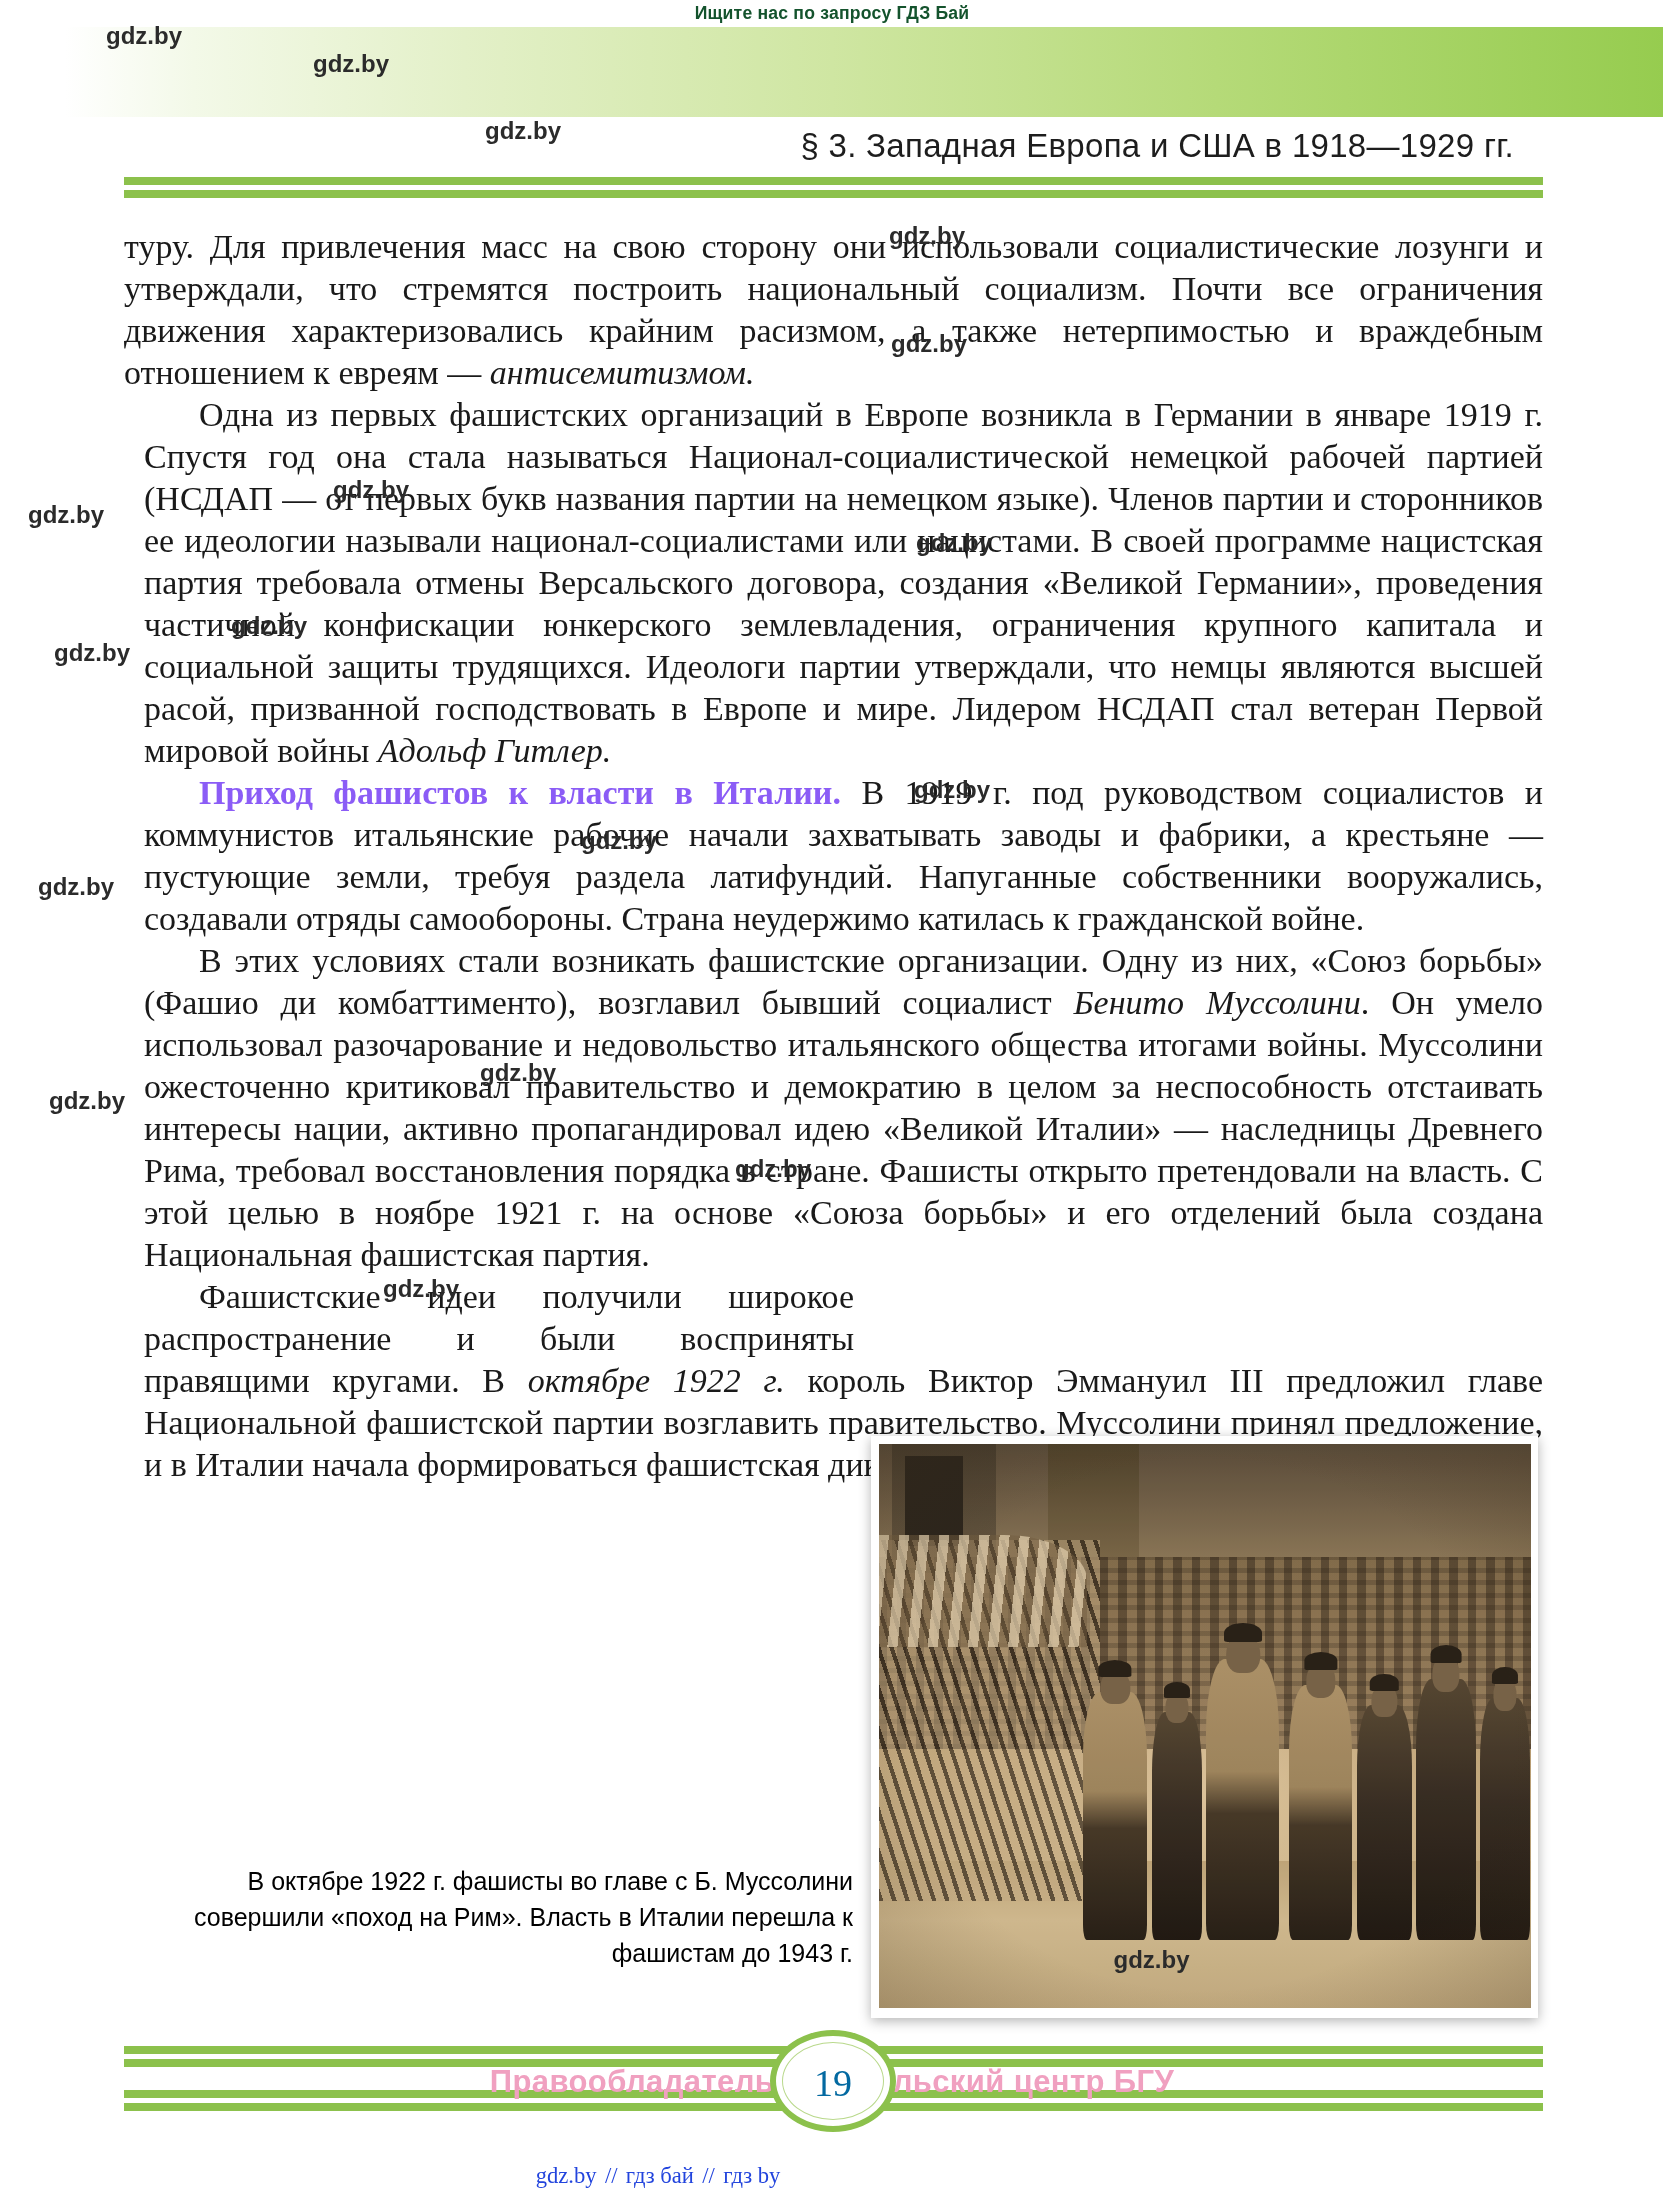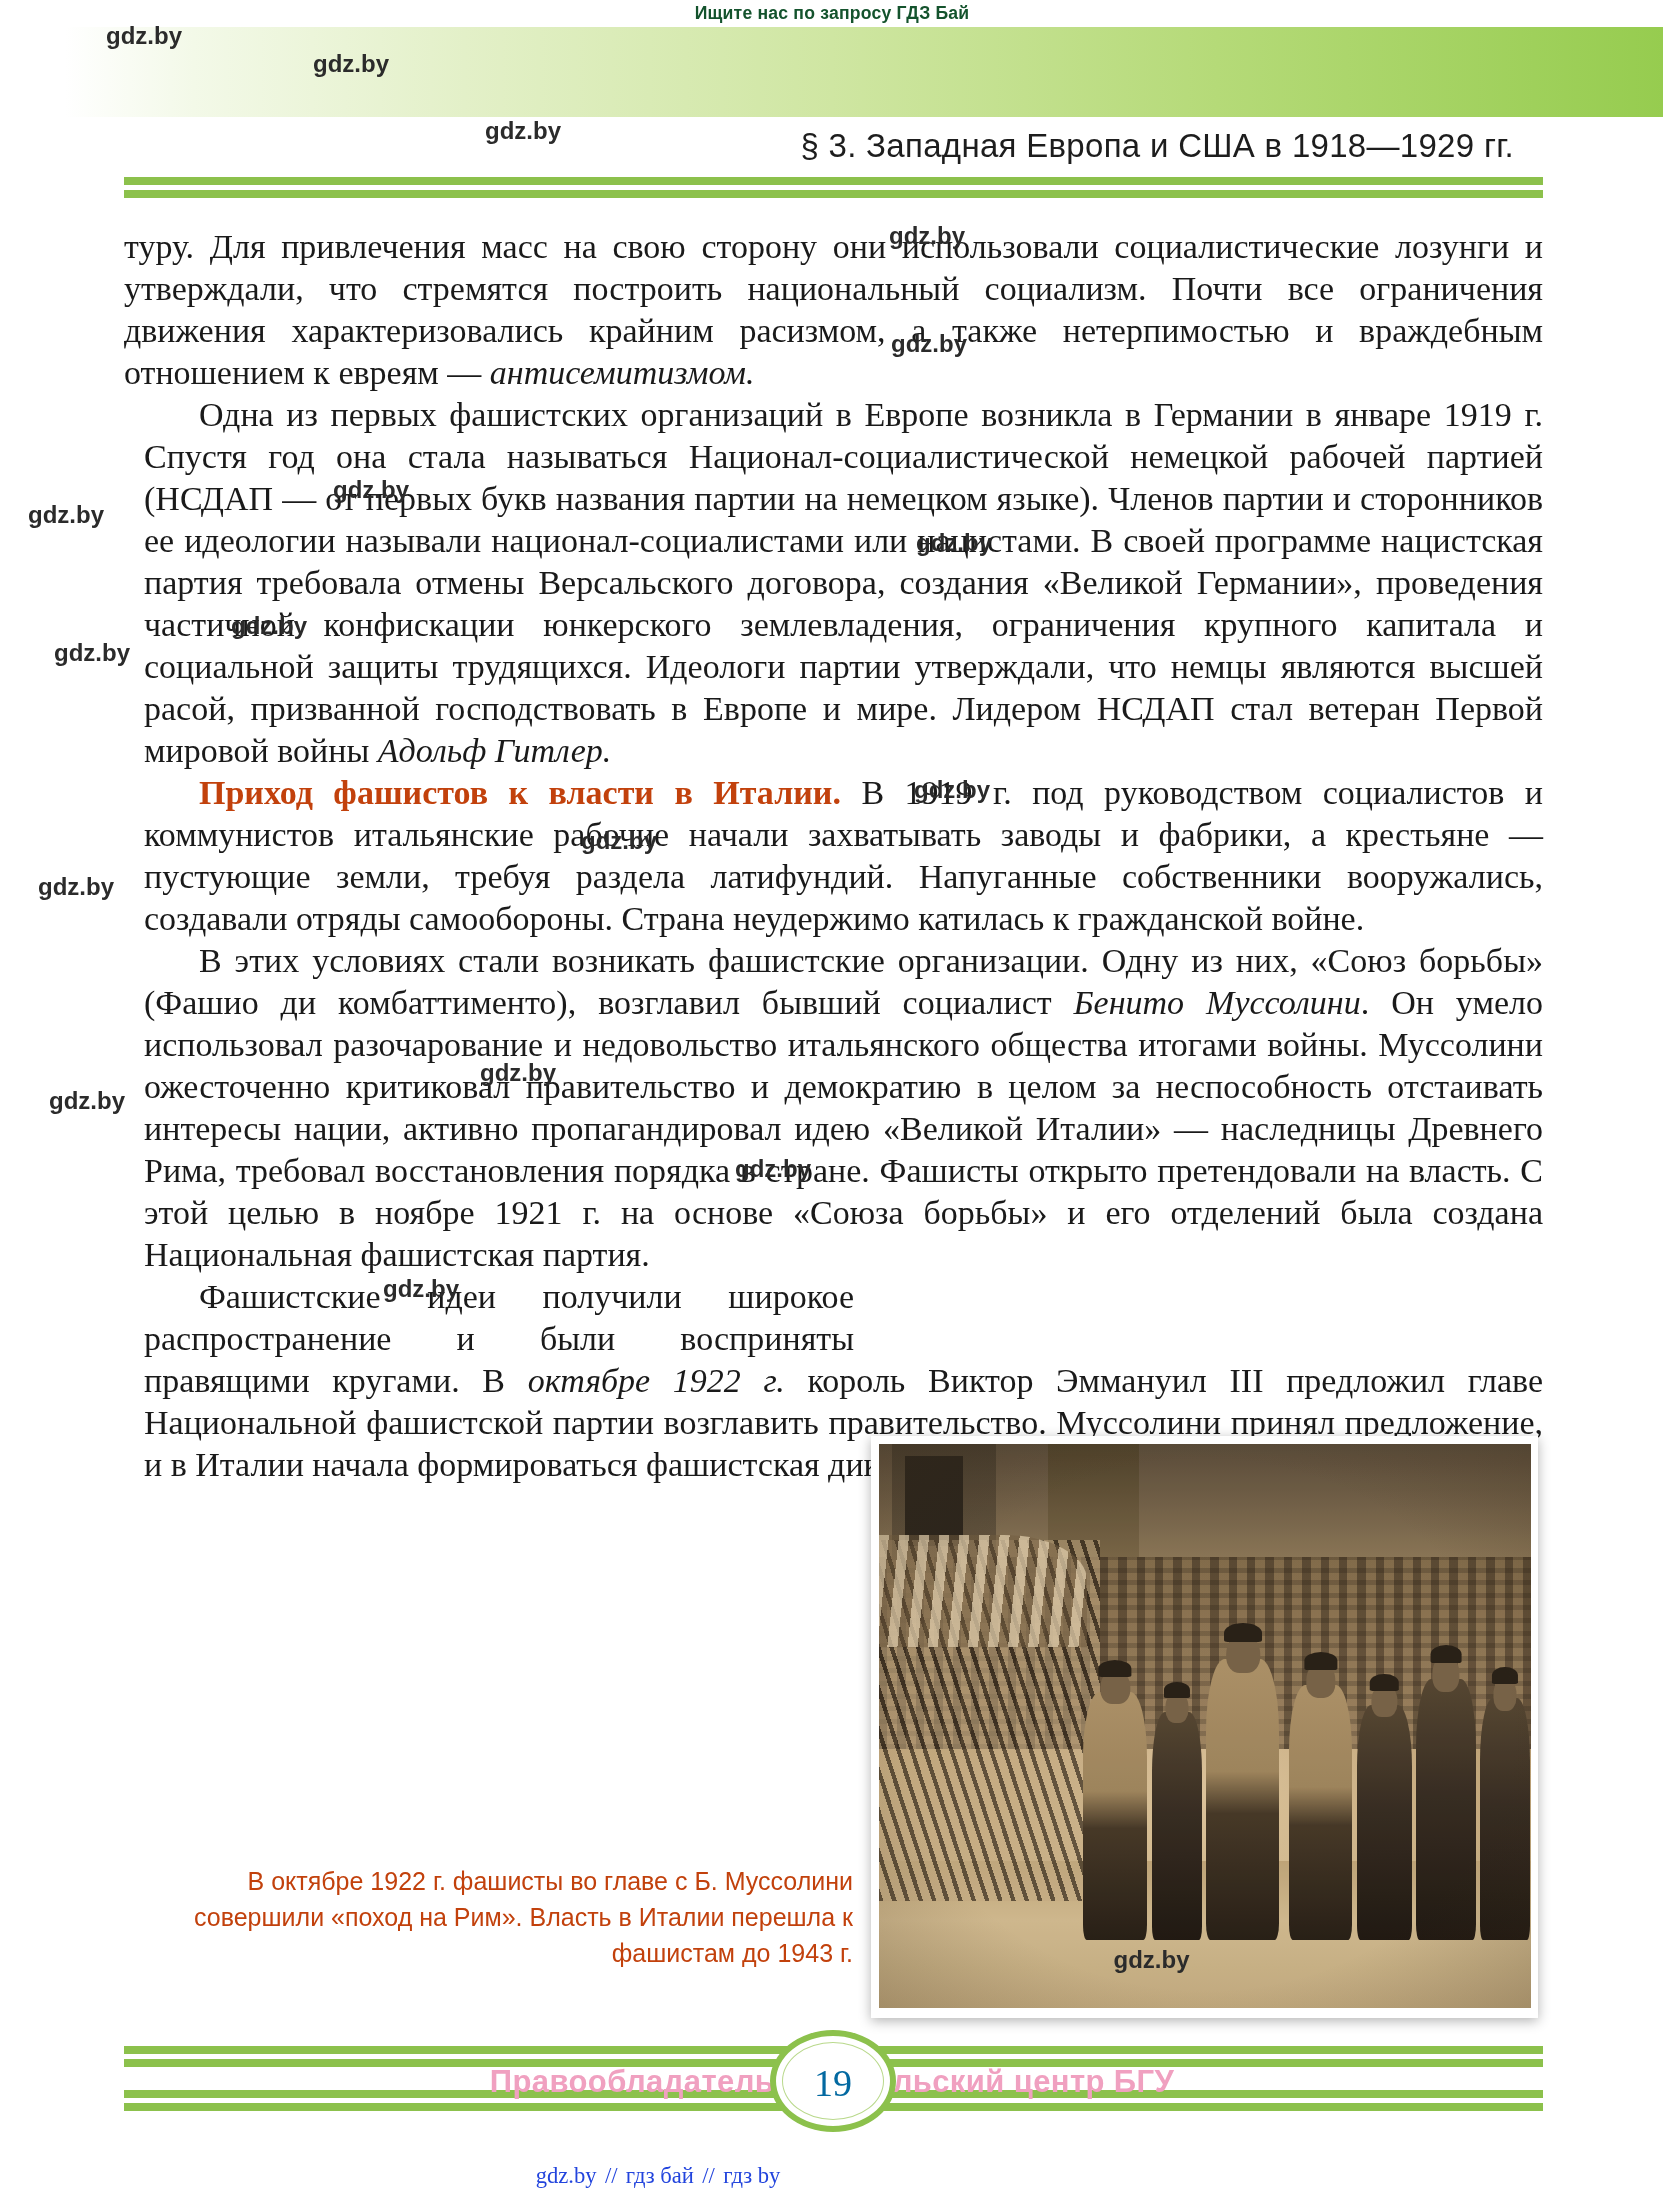--- a/index.html
+++ b/index.html
@@ -57,21 +57,21 @@
     font-size:34px;
     line-height:42px;
     text-align:justify;
     text-indent:0;
     color:#1a1a1a;
     hyphens:manual;
   }
   p.txt.indent{text-indent:55px;margin-left:20px;}
   .ital{font-style:italic;}
   .runhead{
-    color:#c2410c;
+    color:#8b5cf6;
     font-weight:bold;
   }
 
   
   .photo-frame{
     position:absolute;
     left:871px;top:1436px;
     width:667px;height:582px;
     background:#ffffff;
     box-shadow:0 3.4px 11.7px rgba(0,0,0,.30);
@@ -161,21 +161,21 @@
   }
 
   
   .caption{
     position:absolute;
     left:124px;top:1863px;width:729px;
     text-align:right;
     font-family:"Liberation Sans", sans-serif;
     font-size:25px;
     line-height:36px;
-    color:#c2410c;
+    color:#000000;
   }
 
   
   .footer-rules{position:absolute;left:124px;top:2046px;width:1419px;height:75px;}
   .frule{position:absolute;left:0;width:1419px;background:#8cc14c;}
   .frule.f1{top:0px;height:7.5px;}
   .frule.f2{top:13.4px;height:7.5px;}
   .frule.f3{top:44px;height:7.5px;}
   .frule.f4{top:57px;height:7.5px;}
 

